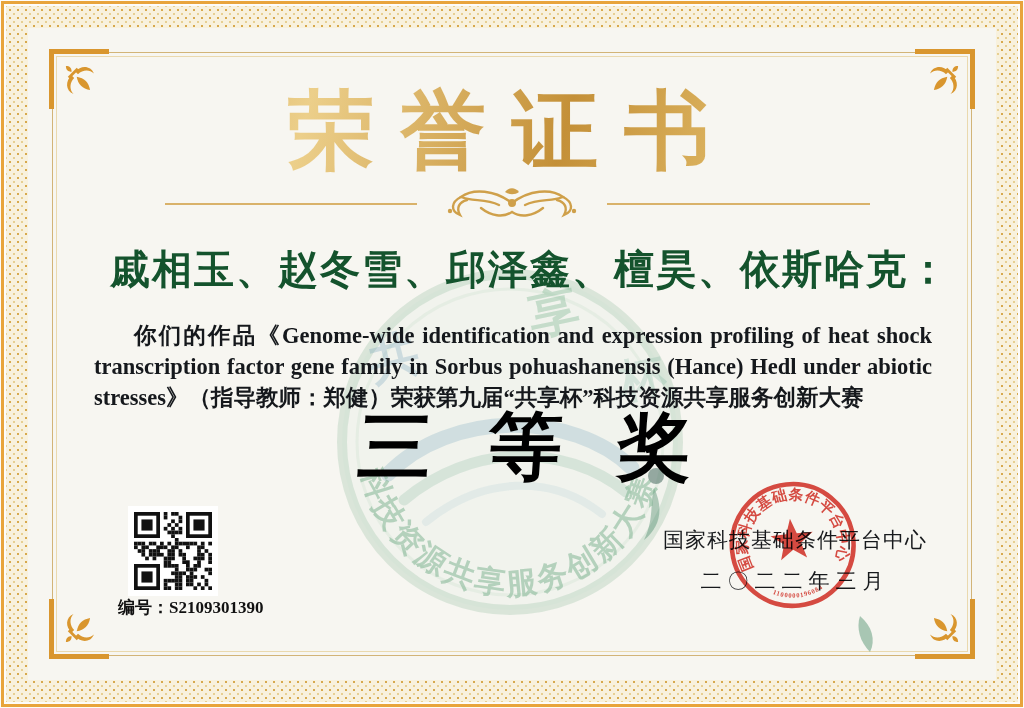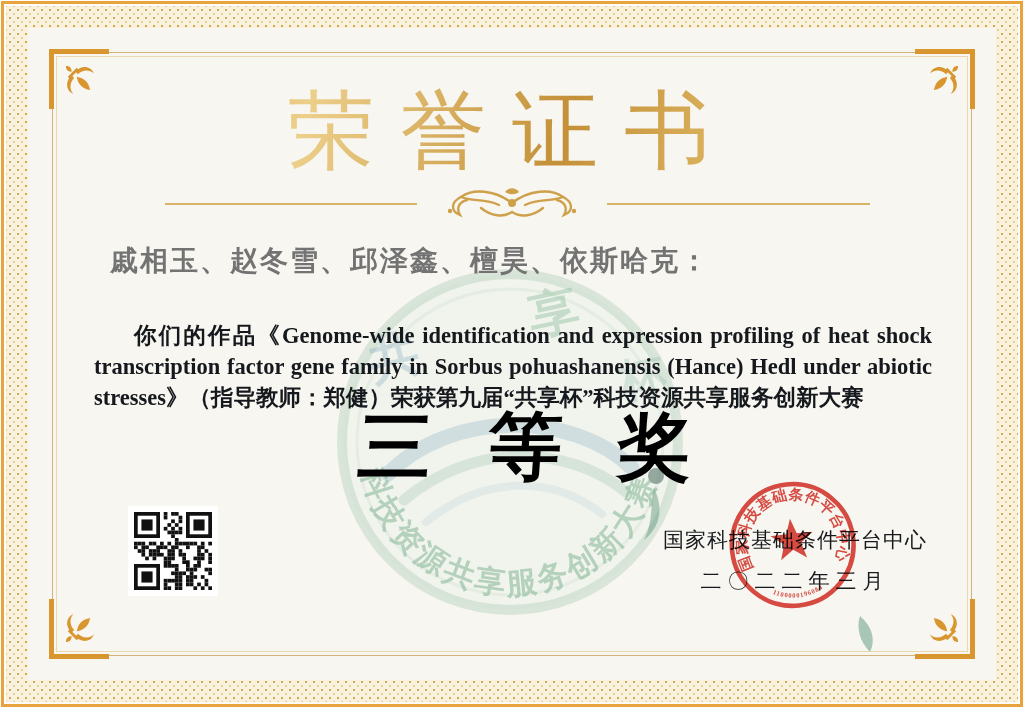--- a/index.html
+++ b/index.html
@@ -18,27 +18,27 @@
   .frame-faint{position:absolute;inset:56px;border:1px solid #ead9ae;}
   .frame-line{position:absolute;inset:52px;border:1px solid #d2b478;}
   .bracket{position:absolute;background:#d9962e;}
   .fleur{position:absolute;width:36px;height:36px;}
   .fleur svg{width:100%;height:100%;display:block;}
   
   #watermark{position:absolute;left:330px;top:262px;width:360px;height:360px;z-index:1;}
   .leaf-accent{position:absolute;left:856px;top:614px;z-index:1;}
   
   .title{position:absolute;left:0;top:82px;width:100%;text-align:center;z-index:3;
-    font-size:86px;font-weight:normal;letter-spacing:26px;line-height:1.15;
+    font-size:86px;font-weight:bold;letter-spacing:26px;line-height:1.15;
     background:linear-gradient(105deg,#c08a2e 0%,#eccf8a 30%,#c49038 55%,#eac877 80%,#bb8328 100%);
     -webkit-background-clip:text;background-clip:text;color:transparent;}
   .divider-line{position:absolute;top:203px;height:2px;background:#d9b26a;z-index:2;}
   #divider-ornament{position:absolute;left:417px;top:184px;z-index:3;}
   .recipients{position:absolute;left:110px;top:242px;width:860px;z-index:3;
-    font-size:28px;font-weight:700;color:#737373;letter-spacing:2px;}
+    font-size:40px;font-weight:700;color:#14532d;letter-spacing:2px;}
   .body-text{position:absolute;left:94px;top:294px;width:838px;z-index:3;
     font-size:22.5px;line-height:31px;font-weight:700;color:#15181c;
     text-align:justify;text-indent:40px;margin-top:26px;}
   .award{position:absolute;left:358px;top:398px;z-index:3;
     font-size:74px;font-weight:bold;color:#000;letter-spacing:56px;
     transform:skewX(-4deg);white-space:nowrap;}
   
   .qr-box{position:absolute;left:128px;top:506px;width:90px;height:90px;background:#fff;z-index:3;
     display:flex;align-items:center;justify-content:center;}
   .serial{position:absolute;left:118px;top:596px;z-index:3;font-size:17px;font-weight:700;color:#111;}
@@ -298,20 +298,21 @@
         <rect x="4" y="4" width="20" height="20" fill="#fff"></rect>
         <rect x="8" y="8" width="12" height="12" fill="#111"></rect>
         <rect x="56" y="0" width="28" height="28" fill="#111"></rect>
         <rect x="60" y="4" width="20" height="20" fill="#fff"></rect>
         <rect x="64" y="8" width="12" height="12" fill="#111"></rect>
         <rect x="0" y="56" width="28" height="28" fill="#111"></rect>
         <rect x="4" y="60" width="20" height="20" fill="#fff"></rect>
         <rect x="8" y="64" width="12" height="12" fill="#111"></rect>
       </svg>
   </div>
+  <div class="serial"><span>编号：</span><span>S2109301390</span></div>
 
   <div class="issuer-block">
     <div class="issuer">国家科技基础条件平台中心</div>
     <div class="issue-date">二〇二二年三月</div>
   </div>
 
   <svg id="seal" viewBox="0 0 140 140">
     <circle cx="70" cy="67" r="60" fill="none" stroke="#d5281e" stroke-width="4.5" stroke-opacity="0.92"></circle>
     <polygon points="70,41 75.2,55.9 90.9,56.2 78.4,65.7 82.9,80.8 70,71.8 57.1,80.8 61.6,65.7 49.1,56.2 64.8,55.9" fill="#d5281e" fill-opacity="0.92"></polygon>
     <defs>

